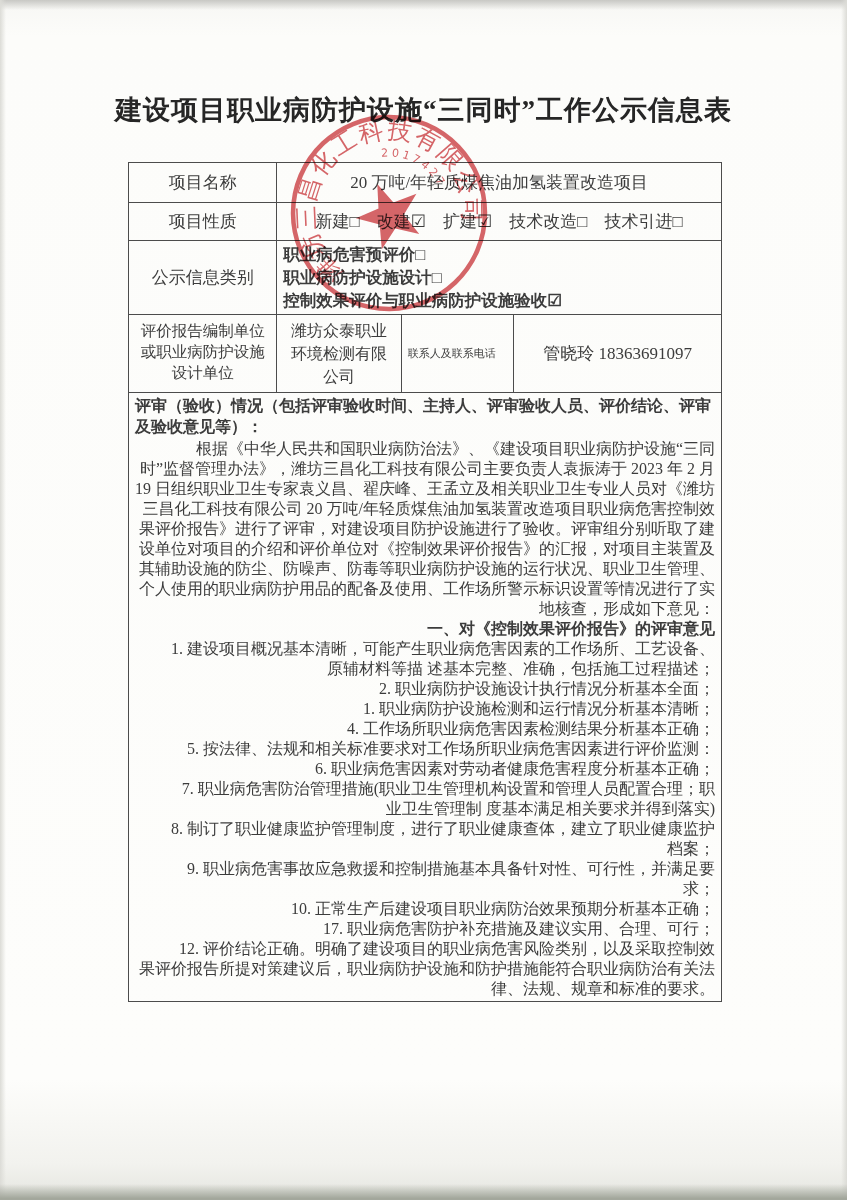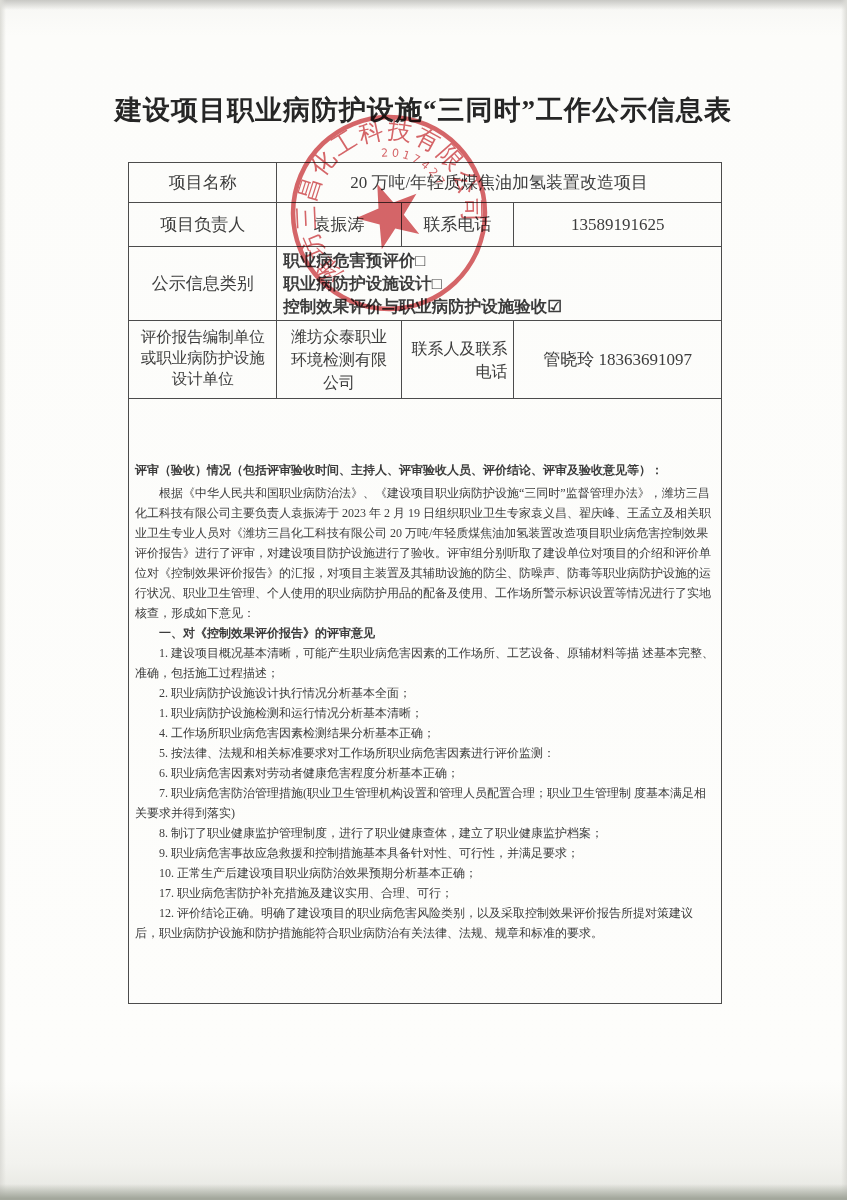--- a/index.html
+++ b/index.html
@@ -27,27 +27,27 @@
   table.info-table{
     position:absolute;left:128px;top:162px;width:594px;
     border-collapse:collapse;table-layout:fixed;
     font-size:17px;color:#3c3c3c;
   }
   .info-table td{border:1.6px solid #4c4c4c;padding:2px 6px;vertical-align:middle;}
   .info-table .label{text-align:center;}
   .info-table .center{text-align:center;}
   .small-label{font-size:15.5px;line-height:21px;font-family:Liberation Mono, monospace;}
   .org-cell{font-size:16px;text-align:center;line-height:23px;}
-  .contact-cell{font-size:16px;text-align:right;line-height:23px;}
+  .contact-cell{font-size:11px;text-align:left;line-height:23px;}
   .options-cell{padding:4px 8px;line-height:23px;font-size:16.5px;}
   .option-line{white-space:nowrap;}
 
-  .review-cell{vertical-align:top;padding:6px 9px 8px 9px;font-size:12px;line-height:20px;}
+  .review-cell{vertical-align:top;padding:6px 9px 8px 9px;font-size:16px;line-height:20px;}
   .review-heading{font-weight:bold;line-height:21px;margin:0 0 2px 0;}
-  .review-para{margin:0;text-indent:2em;}
+  .review-para{margin:0;text-indent:2em;text-align:right;}
   .bold{font-weight:bold;}
 
   .stamp{
     position:absolute;left:288px;top:112px;width:202px;height:202px;
     mix-blend-mode:multiply;opacity:.82;pointer-events:none;
   }
 </style>
 </head>
 <body>
 
@@ -63,25 +63,23 @@
       <col style="width:25%">
         <col style="width:21%">
         <col style="width:19%">
         <col style="width:35%">
     </colgroup>
     <tbody>
         <tr style="height:40px">
       <td class="label">项目名称</td>
       <td colspan="3" class="center">20 万吨/年轻质煤焦油加氢装置改造项目</td>
     </tr>
-    <tr style="height:44px">
-      <td class="label">项目负责人</td>
-      <td class="center">袁振涛</td>
-      <td class="center">联系电话</td>
-      <td class="center">13589191625</td>
+    <tr style="height:38px">
+      <td class="label">项目性质</td>
+      <td colspan="3" class="center">新建□　改建☑　扩建☑　技术改造□　技术引进□</td>
     </tr>
     <tr style="height:72px">
       <td class="label">公示信息类别</td>
       <td colspan="3" class="options-cell">
 
           <div class="option-line bold">职业病危害预评价□</div>
 
           <div class="option-line bold">职业病防护设施设计□</div>
 
           <div class="option-line bold">控制效果评价与职业病防护设施验收☑</div>

